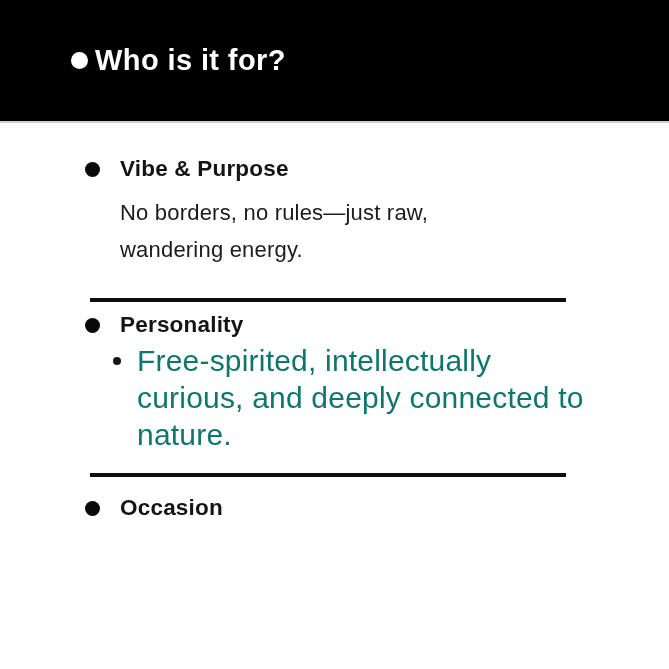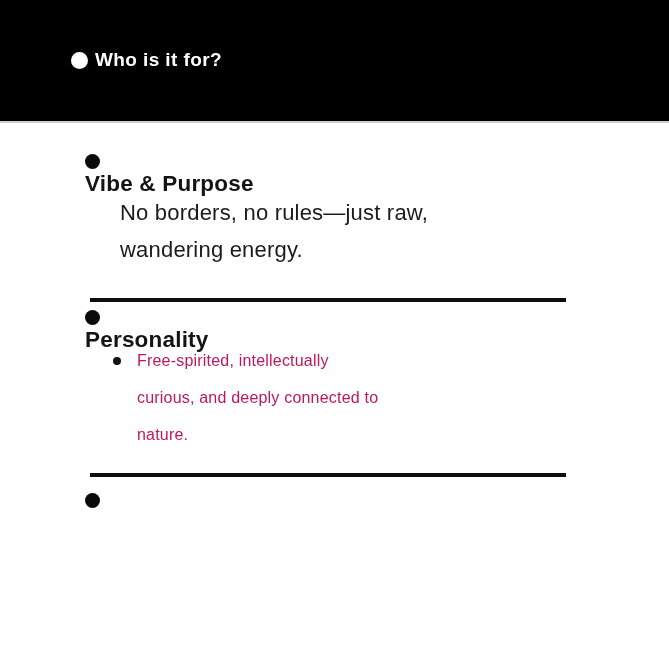--- a/index.html
+++ b/index.html
@@ -28,35 +28,34 @@
   .header-bullet {
     width: 17px;
     height: 17px;
     border-radius: 50%;
     background: #ffffff;
     flex: 0 0 auto;
     margin-right: 7px;
   }
   .header-title {
     color: #ffffff;
-    font-size: 19px;
+    font-size: 29px;
     font-weight: 700;
     letter-spacing: 0.4px;
     line-height: 1.1;
   }
 
   
   .content { padding-top: 31px; }
 
   .sec-head {
     display: flex;
-    align-items: flex-start;
+    align-items: center;
     padding-left: 85px;
     height: 30px;
-    flex-direction: column;
   }
   .dot {
     width: 15px;
     height: 15px;
     border-radius: 50%;
     background: #0a0a0a;
     flex: 0 0 auto;
     margin-right: 20px;
   }
   .sec-heading {
@@ -93,26 +92,26 @@
   .sub-dot {
     width: 8px;
     height: 8px;
     border-radius: 50%;
     background: #141414;
     flex: 0 0 auto;
     margin-top: 15px;
     margin-right: 16px;
   }
   .sub-text {
-    font-size: 16px;
+    font-size: 30px;
     font-weight: 400;
     line-height: 37px;
     letter-spacing: 0.2px;
     white-space: pre-line;
-    color: #be185d;
+    color: #0f766e;
   }
   .occasion-body { margin-top: 3px; }
 </style>
 </head>
 <body>
 
 <div class="slide">
 
   <header class="header">
     <span class="header-bullet"></span>
@@ -143,17 +142,18 @@
 curious, and deeply connected to
 nature.</p>
       </div>
     </section>
 
     <hr class="divider second">
 
     <section class="section-occasion">
       <div class="sec-head">
         <span class="dot"></span>
+        <h2 class="sec-heading">Occasion</h2>
       </div>
     </section>
 
   </main>
 </div>
 
 </body></html>

